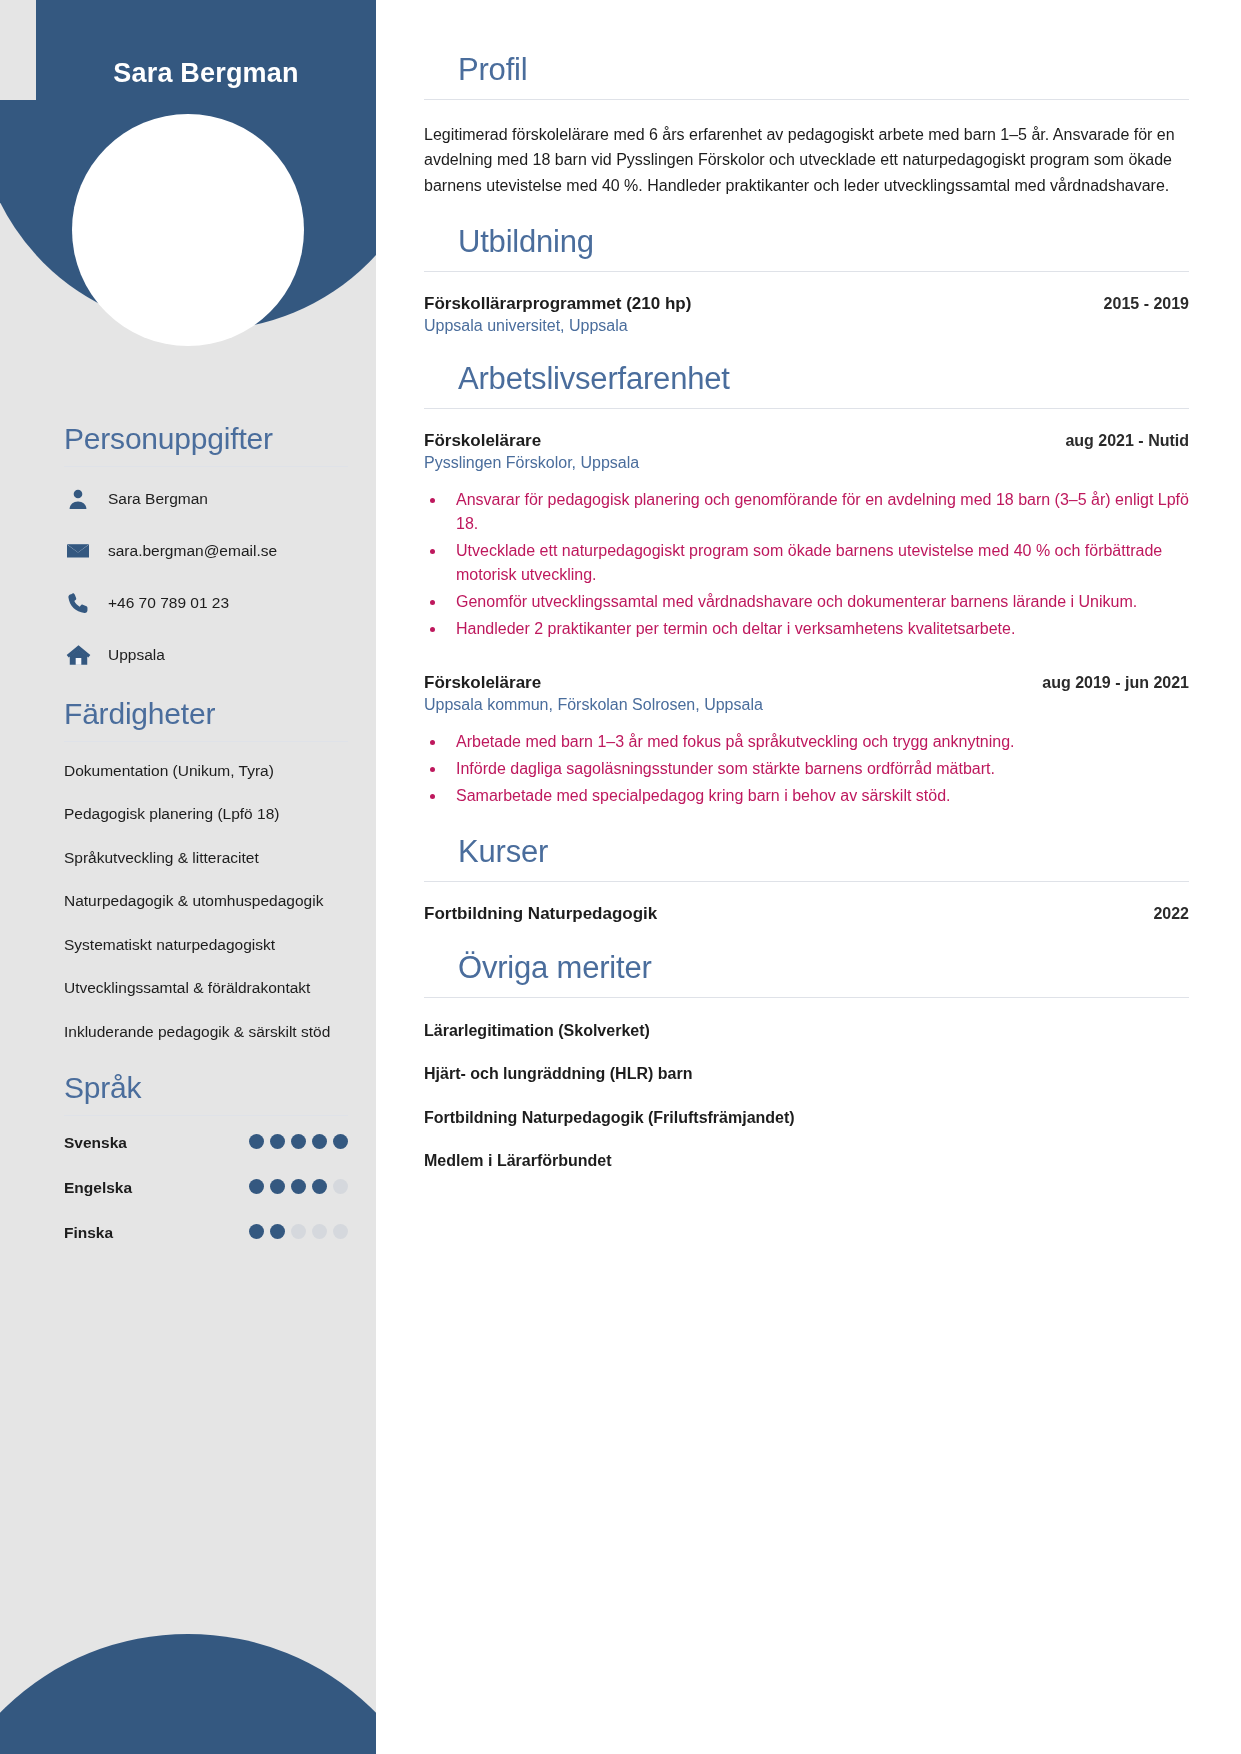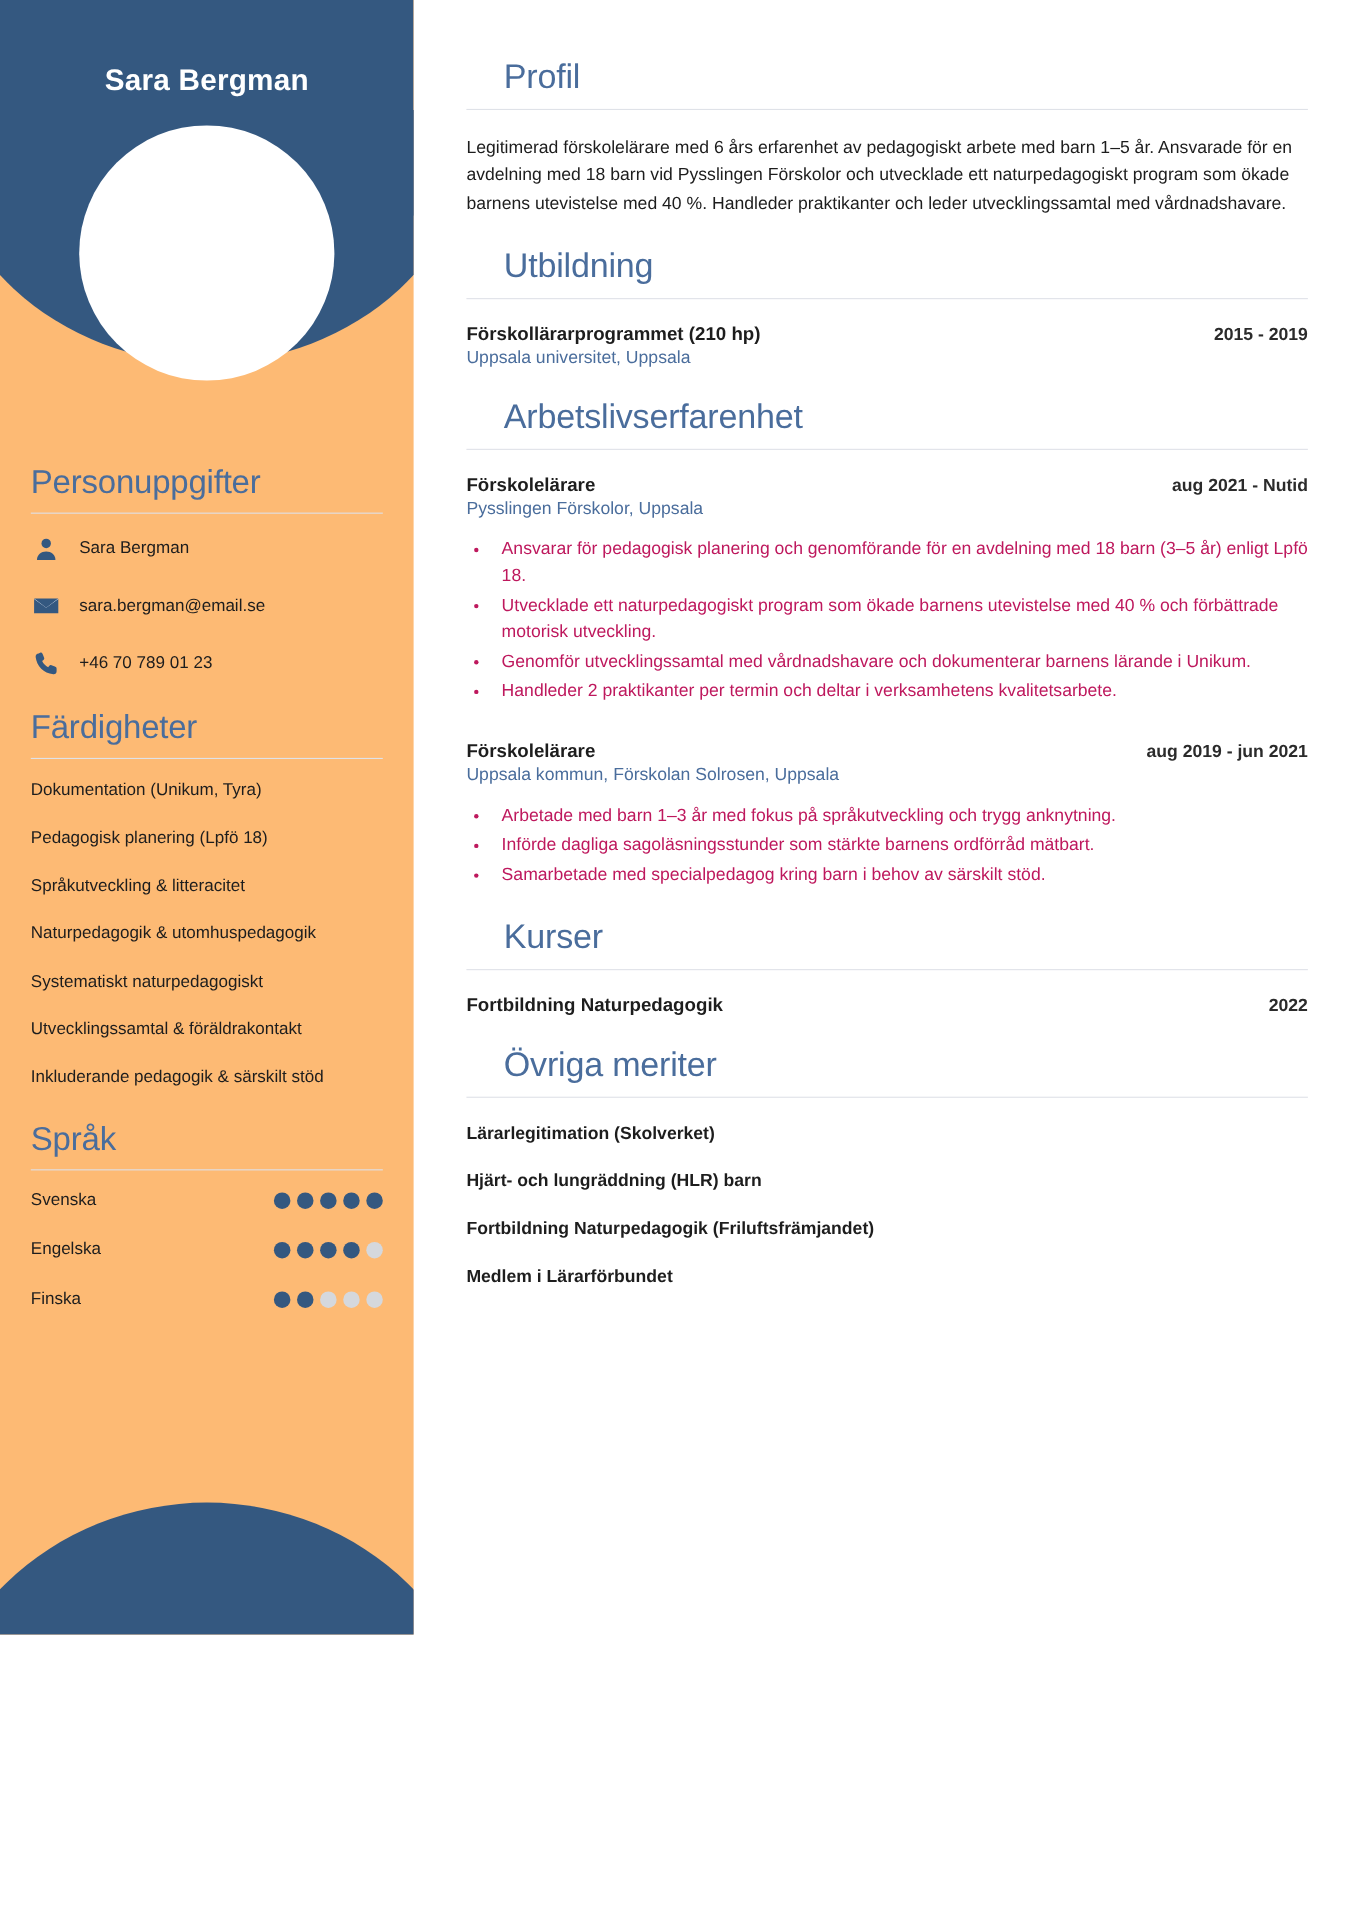--- a/index.html
+++ b/index.html
@@ -7,23 +7,24 @@
     width: 1241px; height: 1754px;
     background: #ffffff;
     font-family: "Liberation Sans", sans-serif;
     -webkit-font-smoothing: antialiased;
   }
   .page { position: relative; width: 1241px; height: 1754px; overflow: hidden; display: flex; }
 
   
   .sidebar {
     position: relative;
-    width: 376px; min-width: 376px; height: 1486px;
-    background: #fdba74;
+    width: 376px; min-width: 376px; height: 1754px;
+    background: #e5e5e5;
     overflow: hidden;
+    padding-left: 36px;
   }
   .side-header {
     position: relative;
     height: 196px;
     background: #345880;
     z-index: 1;
   }
   .side-header-curve {
     position: absolute;
     left: -60px; right: -60px;
@@ -80,21 +81,21 @@
   
   .contact-row { display: flex; align-items: center; gap: 16px; margin-bottom: 24px; }
   .contact-icon { width: 28px; min-width: 28px; height: 28px; display: flex; align-items: center; justify-content: center; color: #345880; }
   .contact-icon svg { display: block; }
   .contact-text { font-size: 15.5px; color: #1d1d1d; }
 
   
   .skill-item { font-size: 15.5px; color: #1d1d1d; line-height: 1.45; margin-bottom: 21px; }
 
   
-  .lang-row { display: flex; align-items: center; justify-content: space-between; margin-bottom: 27px; }
+  .lang-row { display: flex; align-items: flex-start; justify-content: space-between; margin-bottom: 27px; font-weight: bold; }
   .lang-name { font-size: 15.5px; color: #1d1d1d; }
   .dots { display: flex; gap: 6px; }
   .dot { width: 15px; height: 15px; border-radius: 50%; background: #d5d8dd; }
   .dot.on { background: #345880; }
 
   
   .main { flex: 1; padding: 52px 52px 0 48px; background: #ffffff; }
   h2.main-heading {
     color: #4a6d9c;
     font-size: 31px;
@@ -160,20 +161,30 @@
 
         <div class="contact-row">
           <span class="contact-icon">
             <svg width="25" height="25" viewBox="0 0 24 24" fill="#345880">
               <path d="M6.6 2.2c1 0 1.5.5 1.9 1.5l1.2 3c.3.9.1 1.5-.6 2L8 9.6c1 2.3 2.9 4.3 5.2 5.4l.9-1.2c.5-.7 1.2-.9 2-.6l3 1.2c1 .4 1.5 1 1.5 1.9v2.1c0 1.6-1.2 2.8-2.9 2.6C9.2 20.4 3.3 14.2 2.3 6.1 2.1 4.3 3.3 3 5 3z"></path>
             </svg>
           </span>
           <span class="contact-text">+46 70 789 01 23</span>
         </div>
 
+        <div class="contact-row">
+          <span class="contact-icon">
+            <svg width="27" height="27" viewBox="0 0 26 26" fill="#345880">
+              <path d="M13 3.2L1.6 12.6l2 2.3L13 7.4l9.4 7.5 2-2.3z"></path>
+              <path d="M4.6 13.6L13 7l8.4 6.6V22H4.6z"></path>
+              <path d="M10.3 15.4h5.4V22h-5.4z" fill="#f4f6fa"></path>
+            </svg>
+          </span>
+          <span class="contact-text">Uppsala</span>
+        </div>
       </section>
 
       <section class="side-section">
         <h2 class="side-heading">Färdigheter</h2>
         <div class="rule"></div>
         <div>
           <div class="skill-item">Dokumentation (Unikum, Tyra)</div>
           <div class="skill-item">Pedagogisk planering (Lpfö 18)</div>
           <div class="skill-item">Språkutveckling &amp; litteracitet</div>
           <div class="skill-item">Naturpedagogik &amp; utomhuspedagogik</div>

